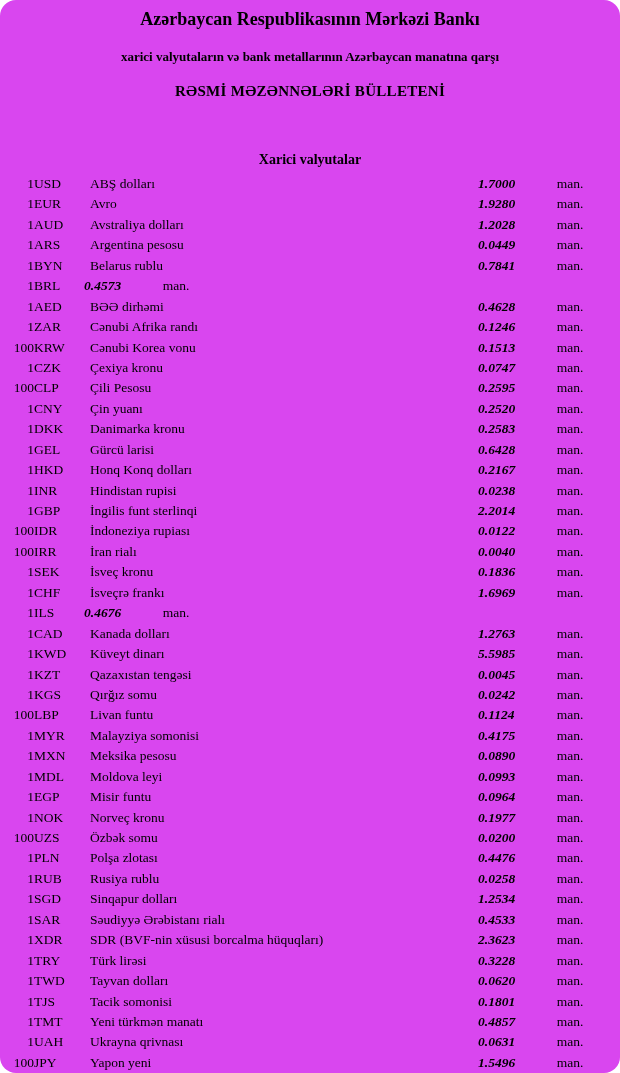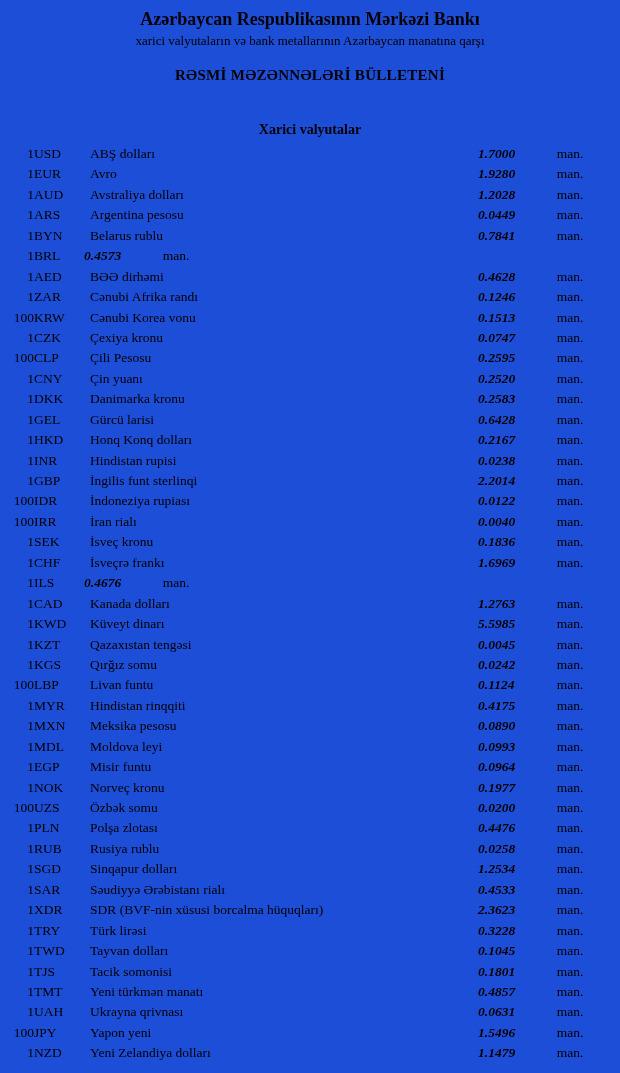--- a/index.html
+++ b/index.html
@@ -5,58 +5,59 @@
   html, body {
     margin: 0;
     padding: 0;
     background: #ffffff;
     color: #000000;
     font-family: "Liberation Serif", "DejaVu Serif", serif;
   }
   .page {
     width: 620px;
     height: 1073px;
-    background: #1d4ed8;
+    background: #d946ef;
     overflow: hidden;
     box-sizing: border-box;
+    border-radius: 16px;
   }
   .header {
     text-align: center;
     padding-top: 8px;
   }
   .bank-name {
     font-size: 18px;
     font-weight: bold;
     line-height: 23px;
   }
   .date-line {
     font-size: 13px;
     font-weight: bold;
     line-height: 16px;
     margin-top: 6px;
   }
   .subtitle-line {
     font-size: 13px;
-    font-weight: normal;
+    font-weight: bold;
     line-height: 16px;
-    margin-top: 2px;
+    margin-top: 18px;
   }
   .bulletin-title {
     font-size: 15px;
     font-weight: bold;
     line-height: 19px;
     margin-top: 17px;
     letter-spacing: 0.3px;
   }
   .section-title {
     text-align: center;
     font-size: 14px;
     font-weight: bold;
     line-height: 17px;
-    margin-top: 36px;
+    margin-top: 50px;
     margin-bottom: 6px;
   }
   .table {
     padding: 0 28px 0 4px;
   }
   .row {
     display: flex;
     height: 20.45px;
     line-height: 20.45px;
     font-size: 13.5px;
@@ -286,21 +287,21 @@
         <div class="row">
           <span class="qty">100</span>
           <span class="code">LBP</span>
           <span class="name">Livan funtu</span>
           <span class="rate">0.1124</span>
           <span class="unit">man.</span>
         </div>
         <div class="row">
           <span class="qty">1</span>
           <span class="code">MYR</span>
-          <span class="name">Hindistan rinqqiti</span>
+          <span class="name">Malayziya somonisi</span>
           <span class="rate">0.4175</span>
           <span class="unit">man.</span>
         </div>
         <div class="row">
           <span class="qty">1</span>
           <span class="code">MXN</span>
           <span class="name">Meksika pesosu</span>
           <span class="rate">0.0890</span>
           <span class="unit">man.</span>
         </div>
@@ -371,21 +372,21 @@
           <span class="qty">1</span>
           <span class="code">TRY</span>
           <span class="name">Türk lirəsi</span>
           <span class="rate">0.3228</span>
           <span class="unit">man.</span>
         </div>
         <div class="row">
           <span class="qty">1</span>
           <span class="code">TWD</span>
           <span class="name">Tayvan dolları</span>
-          <span class="rate">0.1045</span>
+          <span class="rate">0.0620</span>
           <span class="unit">man.</span>
         </div>
         <div class="row">
           <span class="qty">1</span>
           <span class="code">TJS</span>
           <span class="name">Tacik somonisi</span>
           <span class="rate">0.1801</span>
           <span class="unit">man.</span>
         </div>
         <div class="row">

